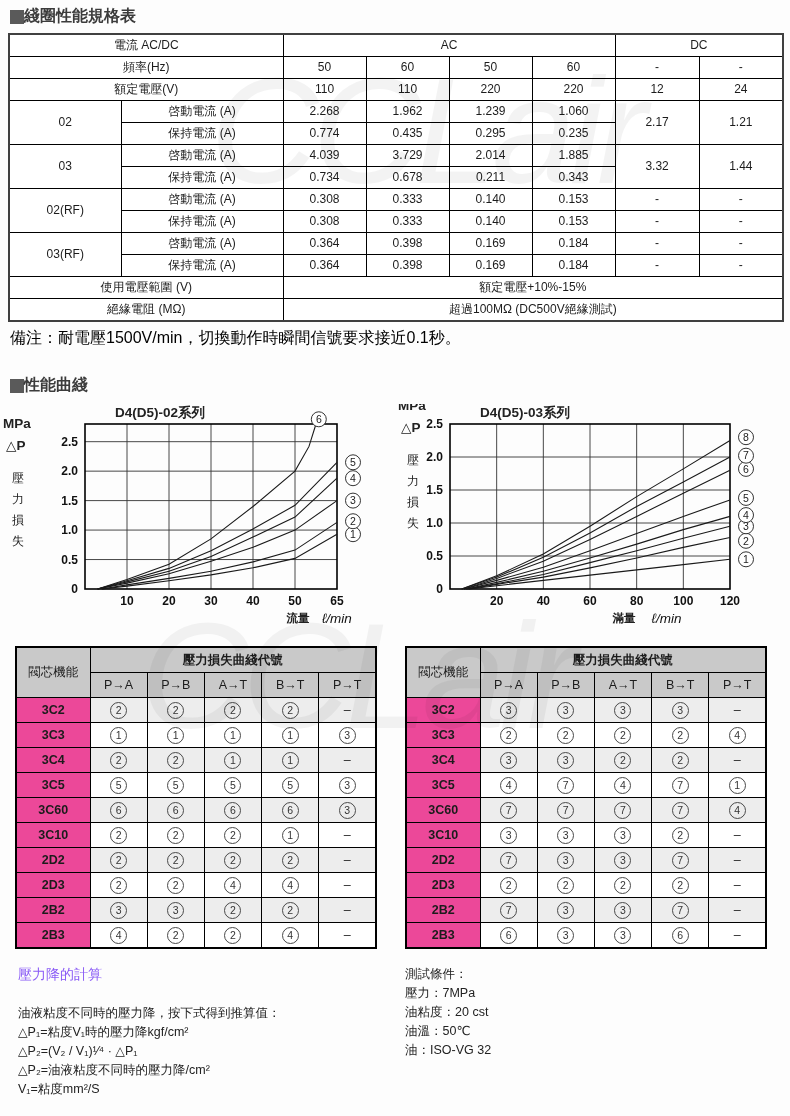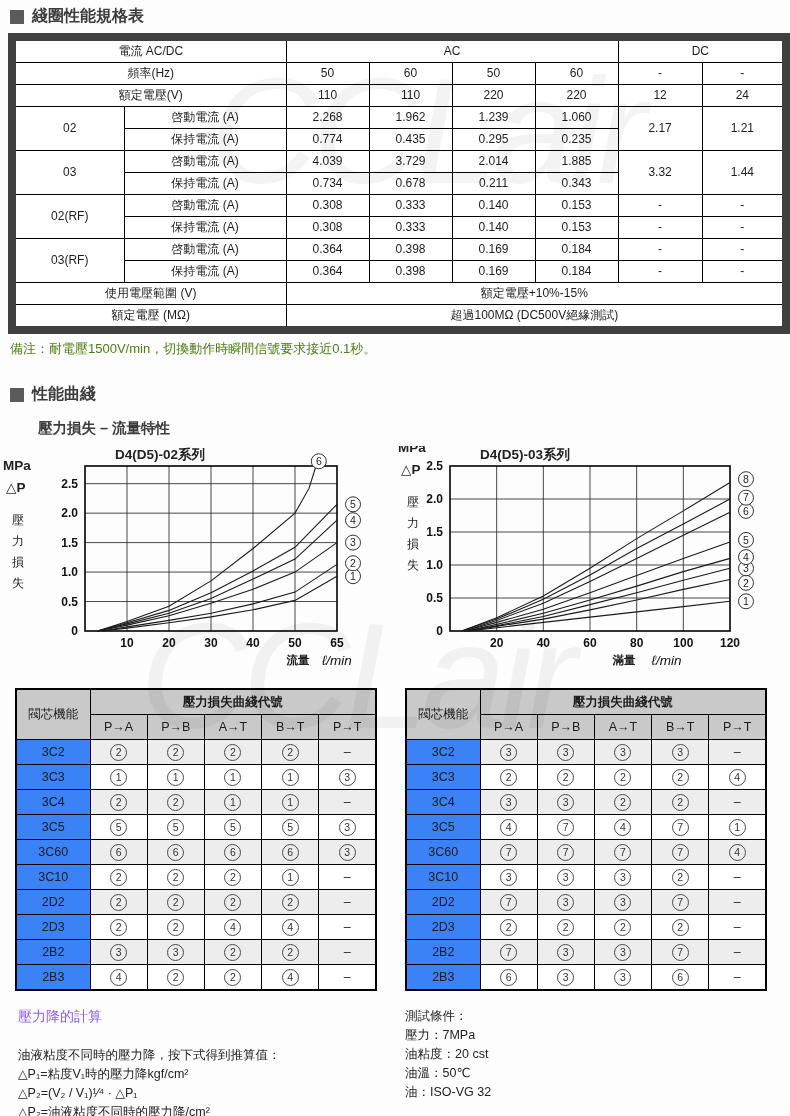--- a/index.html
+++ b/index.html
@@ -1,35 +1,35 @@
 <!DOCTYPE html>
 <html><head>
 <meta charset="utf-8">
 <style>
   html,body{margin:0;padding:0;background:#fff;}
   body{font-family:"Liberation Sans","DejaVu Sans",sans-serif;color:#1c1c1c;}
   .page{position:relative;width:790px;height:1116px;background:#fdfdfd;overflow:hidden;}
 
-  .sec-title{display:flex;align-items:center;gap:8px;font-size:16px;font-weight:bold;color:#3c3c3c;margin:6px 0 6px 10px;}
+  .sec-title{display:flex;align-items:center;gap:0;font-size:16px;font-weight:bold;color:#3c3c3c;margin:6px 0 6px 10px;}
   .bullet{width:14px;height:14px;background:#5a5a5a;display:inline-block;}
   .sub-title{font-size:14.5px;font-weight:bold;color:#3c3c3c;margin:14px 0 0 38px;}
 
   table{border-collapse:collapse;}
-  table.spec{margin-left:8px;width:776px;border:8px solid #404040;font-size:12px;table-layout:fixed;}
+  table.spec{margin-left:8px;width:776px;border:2px solid #404040;font-size:12px;table-layout:fixed;}
   table.spec th,table.spec td{border:1px solid #000;text-align:center;padding:3px 2px;font-weight:normal;line-height:1.25;background:#fff;}
-  .note{font-size:13px;margin:6px 0 0 10px;color:#4d7c0f;}
+  .note{font-size:16px;margin:6px 0 0 10px;color:#000000;}
 
   .charts{display:flex;margin:8px 0 0 0;}
   .charts figure{margin:0;width:395px;}
   svg text{font-family:"Liberation Sans","DejaVu Sans",sans-serif;}
 
   .tables{display:flex;gap:28px;margin:10px 0 0 15px;}
   table.curve{width:362px;font-size:12.5px;border:2px solid #000;table-layout:fixed;}
   table.curve th,table.curve td{border:1px solid #000;text-align:center;padding:2px;height:20px;font-weight:normal;}
-  table.curve td.fn{background:#3b82f6;}
+  table.curve td.fn{background:#ec4899;font-weight:bold;}
   table.curve tr.odd td:not(.fn){background:#ededed;}
   table.curve tr.even td:not(.fn){background:#ffffff;}
   .circ{display:inline-flex;width:15px;height:15px;border:1px solid #4a4a4a;border-radius:50%;align-items:center;justify-content:center;font-size:10.5px;line-height:1;color:#333;background:transparent;}
 
   .bottom{display:flex;margin:16px 0 0 18px;}
   .calc{width:387px;font-size:12.5px;line-height:19px;color:#222;}
   .calc-title{font-size:14px;font-weight:normal;color:#8b5cf6;margin-bottom:20px;}
   .cond{font-size:12.5px;line-height:19px;color:#222;}
 
   .wm{position:absolute;font-size:150px;font-style:italic;font-weight:normal;color:#000;opacity:0.045;letter-spacing:-6px;pointer-events:none;z-index:5;white-space:nowrap;}
@@ -154,34 +154,33 @@
           <td>0.169</td>
           <td>0.184</td>
           <td>-</td>
           <td>-</td>
         </tr>
         <tr>
           <td colspan="2">使用電壓範圍 (V)</td>
           <td colspan="6">額定電壓+10%-15%</td>
         </tr>
         <tr>
-          <td colspan="2">額定電壓 (MΩ)</td>
+          <td colspan="2">絕緣電阻 (MΩ)</td>
           <td colspan="6">超過100MΩ (DC500V絕緣測試)</td>
         </tr>
       </tbody>
   </table>
 
   <div class="note">備注：耐電壓1500V/min，切換動作時瞬間信號要求接近0.1秒。</div>
 
   <div class="sec-title" style="margin-top:26px;">
     <span class="bullet"></span>
     <span>性能曲綫</span>
   </div>
 
-  <div class="sub-title">壓力損失 – 流量特性</div>
 
   <div class="charts">
     <figure>
       <svg id="chart0" width="395" height="228">
           <line x1="127" y1="20" x2="127" y2="185" stroke="#333" stroke-width="0.9"></line>
           <line x1="169" y1="20" x2="169" y2="185" stroke="#333" stroke-width="0.9"></line>
           <line x1="211" y1="20" x2="211" y2="185" stroke="#333" stroke-width="0.9"></line>
           <line x1="253" y1="20" x2="253" y2="185" stroke="#333" stroke-width="0.9"></line>
           <line x1="295" y1="20" x2="295" y2="185" stroke="#333" stroke-width="0.9"></line>
           <line x1="85" y1="155.53571428571428" x2="337" y2="155.53571428571428" stroke="#333" stroke-width="0.9"></line>

